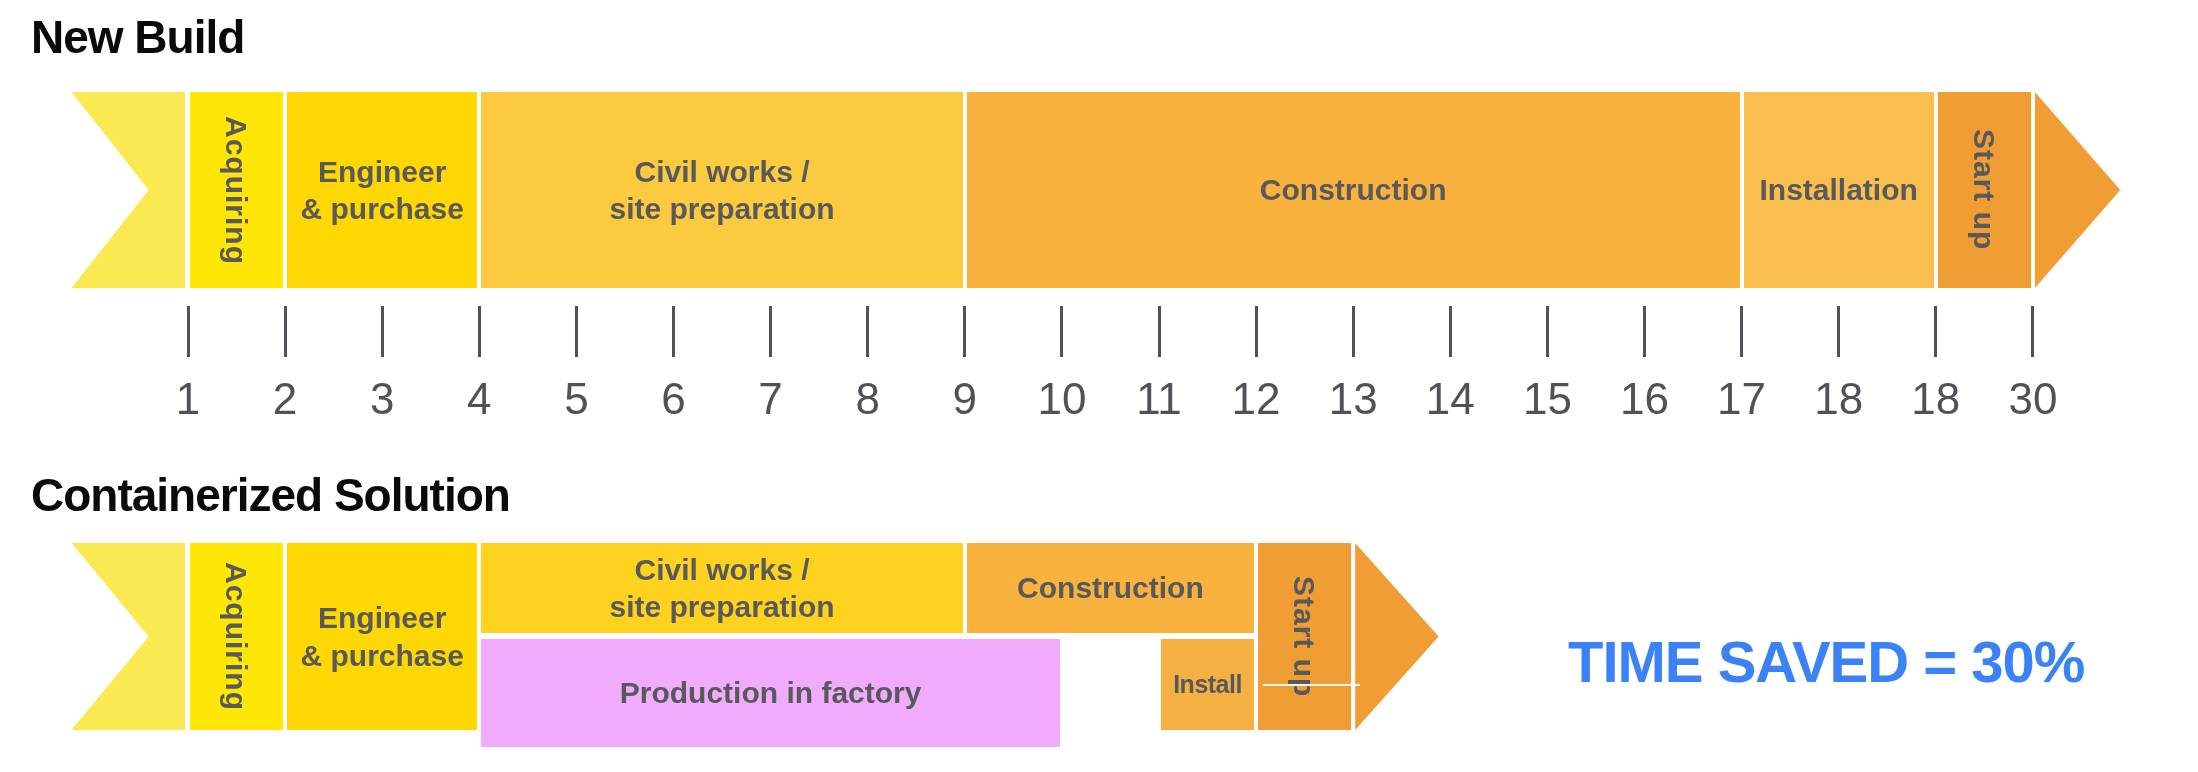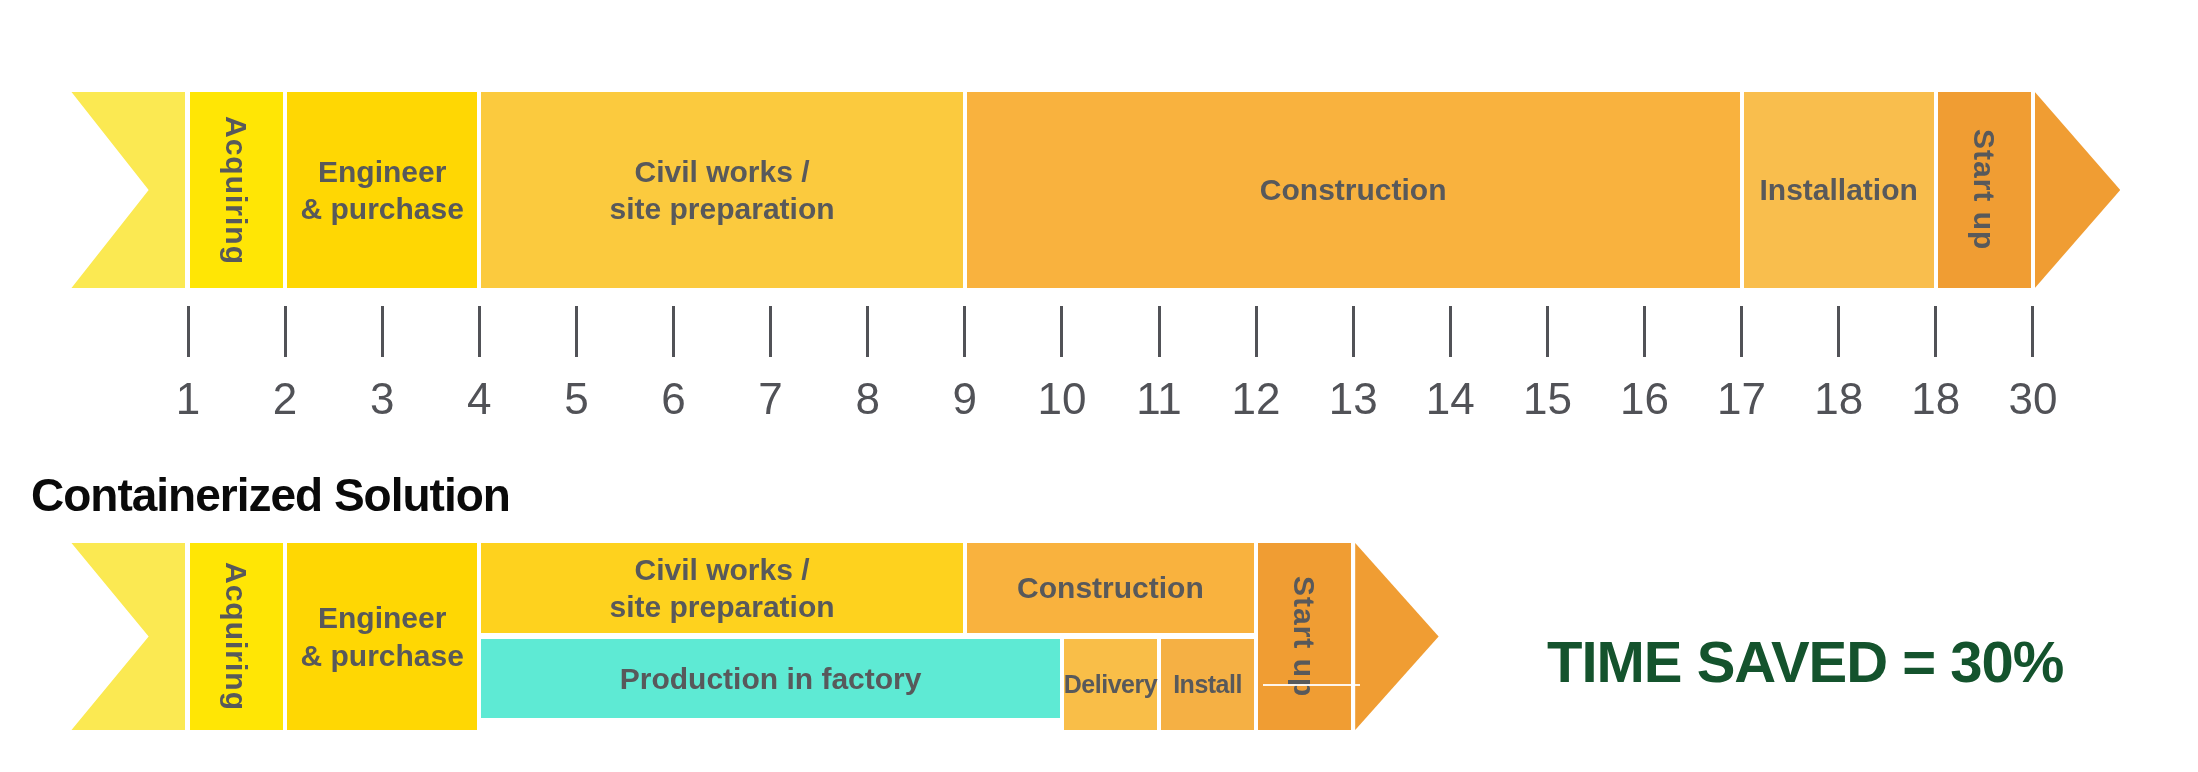--- a/index.html
+++ b/index.html
@@ -38,20 +38,21 @@
   #annotation{
     position:absolute;left:1547px;top:628px;margin:0;
     font-size:58px;font-weight:bold;letter-spacing:-1px;white-space:nowrap;
   }
   .artifact-line{position:absolute;background:rgba(255,255,255,0.9);}
 </style>
 </head>
 <body>
 
 <div id="canvas">
+  <h2 class="chart-title" id="title-top">New Build</h2>
 
   <div class="arrow" id="arrow-top">
       <div class="tail" style="left: 71.48px; width: 113.52px; top: 0px; height: 196px; background: rgb(251, 233, 82); clip-path: polygon(0px 0px, 100% 0px, 100% 100%, 0px 100%, 68% 50%);"></div>
       <div class="seg vert" style="left: 190px; width: 93.1px; top: 0px; height: 196px; background: rgb(255, 230, 5);">
         <span class="seg-label">Acquiring</span>
       </div>
       <div class="seg" style="left: 287.1px; width: 190.2px; top: 0px; height: 196px; background: rgb(255, 215, 3);">
         <span class="seg-label">Engineer
 &amp; purchase</span>
       </div>
@@ -128,27 +129,24 @@
       <div class="seg vert" style="left: 1258.1px; width: 93.1px; top: 0px; height: 187px; background: rgb(240, 157, 51);">
         <span class="seg-label">Start up</span>
       </div>
       <div class="seg" style="left: 481.3px; width: 481.5px; top: 0px; height: 90px; background: rgb(254, 210, 30);">
         <span class="seg-label">Civil works /
 site preparation</span>
       </div>
       <div class="seg" style="left: 966.8px; width: 287.3px; top: 0px; height: 90px; background: rgb(249, 178, 62);">
         <span class="seg-label">Construction</span>
       </div>
-      <div class="seg" style="left: 481.3px; width: 578.6px; top: 96px; height: 79px; background: #5eead4;">
+      <div class="seg" style="left: 481.3px; width: 578.6px; top: 96px; height: 108px; background: #f0abfc;">
         <span class="seg-label">Production in factory</span>
-      </div>
-      <div class="seg sm" style="left: 1063.9px; width: 93.1px; top: 96px; height: 91px; background: rgb(249, 190, 72);">
-        <span class="seg-label">Delivery</span>
       </div>
       <div class="seg sm" style="left: 1161px; width: 93.1px; top: 96px; height: 91px; background: rgb(245, 176, 68);">
         <span class="seg-label">Install</span>
       </div>
       <div class="head" style="left: 1355.2px; width: 83.448px; top: 0px; height: 187px; background: rgb(240, 157, 51); clip-path: polygon(0px 0px, 100% 50%, 0px 100%);"></div>
       <div class="artifact-line" style="left: 1263px; top: 141px; width: 97px; height: 2px;"></div>
     </div>
 
-  <p id="annotation" style="color: #14532d;">TIME SAVED = 30%</p>
+  <p id="annotation" style="color: #3b82f6; margin-left: 21px;">TIME SAVED = 30%</p>
 </div>
 
 </body></html>

